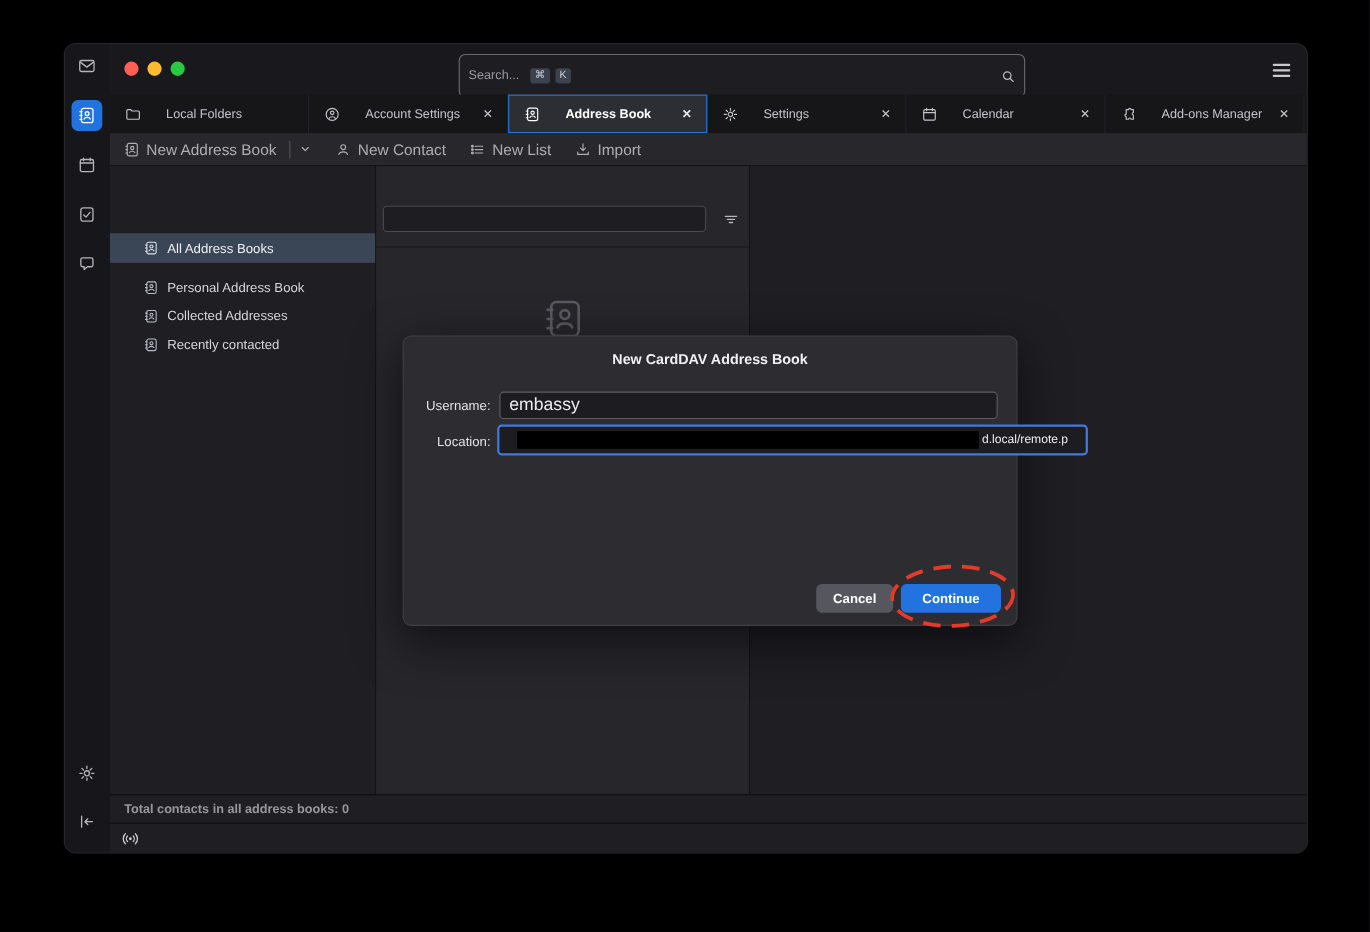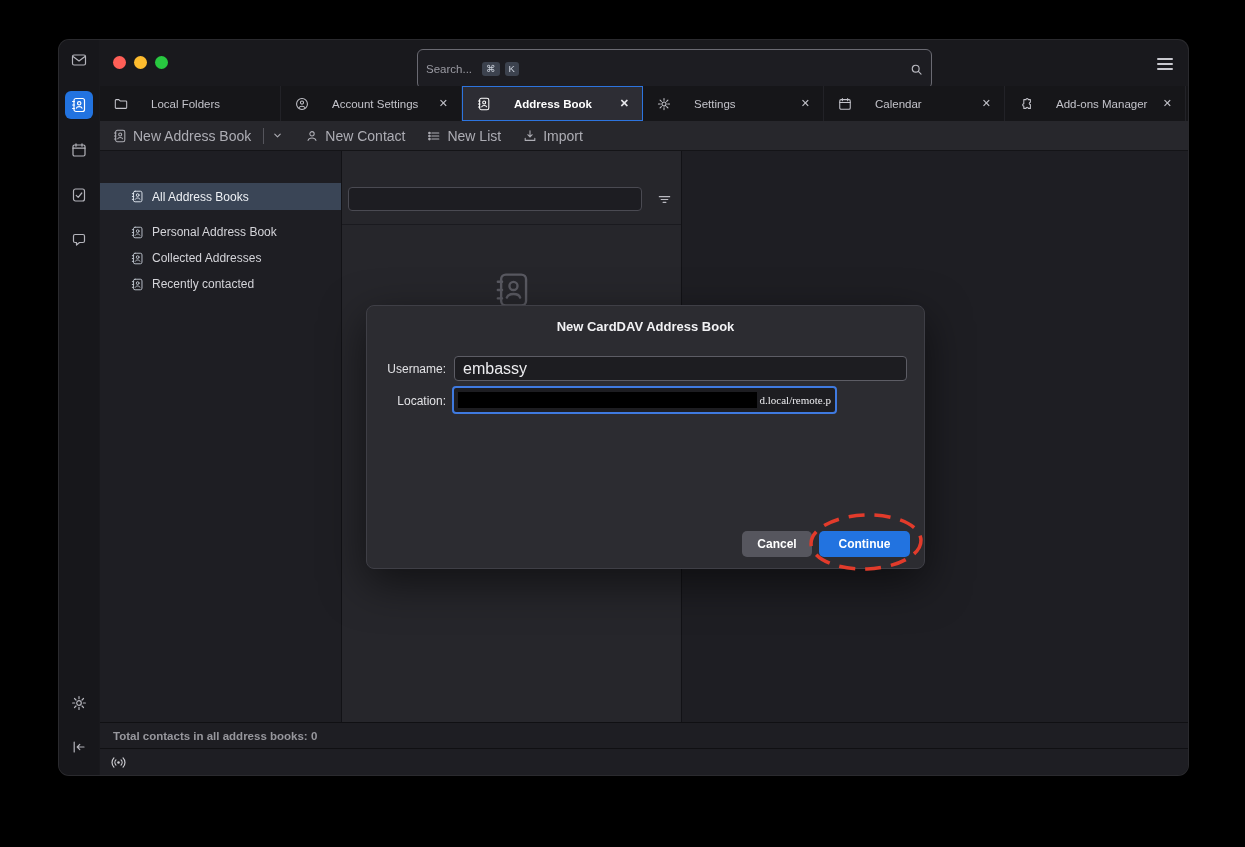--- a/index.html
+++ b/index.html
@@ -83,21 +83,21 @@
   .main { position:absolute; left:41px; top:111px; width:1088px; height:571px; }
 
   .books-pane {
     position:absolute; left:0; top:0; width:242px; height:100%;
     background:#1e1e23; border-right:1px solid #121216; padding-top:32px;
   }
   .book-row {
     height:27px; display:flex; align-items:center; gap:8px; padding-left:31px;
     color:#d4d4d9; font-size:12px;
   }
-  .book-row.selected { background:#3a4556; color:#eef1f5; }
+  .book-row.selected { background:#3a4556; color:#eef1f5;margin-top:29px; }
   .book-row.child { height:26px; }
   .books-gap { height:9px; }
   .book-icon { color:#b9bfc9; }
   .book-row.selected .book-icon { color:#dbe2ea; }
 
   .middle-pane {
     position:absolute; left:242px; top:0; width:340px; height:100%;
     background:#26262b; border-right:1px solid #121216;
   }
   .middle-header { position:absolute; left:0; top:0; width:100%; height:74px; border-bottom:1px solid #1a1a1f; }
@@ -135,23 +135,23 @@
   }
   .field-label { position:absolute; left:0; width:79px; text-align:right; color:#e2e2e5; font-size:12px; }
   .lbl-username { top:56px; }
   .lbl-location { top:88px; }
   .input-username {
     position:absolute; left:87px; top:50px; width:453px; height:25px;
     background:#1d1d21; border:1px solid #5d5d65; border-radius:4px;
     color:#ececef; font-size:16px; padding:0 8px; font-family:inherit;
   }
   .input-location {
-    position:absolute; left:85px; top:80px; width:385px; height:28px;
+    position:absolute; left:85px; top:80px; width:537px; height:28px;
     background:#1d1d21; border:2px solid #3f7ae0; border-radius:4px;
-    display:flex; align-items:center; padding:0 4px; gap:3px;font-family:Liberation Serif, serif;
+    display:flex; align-items:center; padding:0 16px; gap:3px;
   }
   .redaction { flex:1; height:16px; background:#000; }
   .loc-tail { color:#ececef; font-size:11px; white-space:nowrap; }
 
   .btn {
     position:absolute; top:225px; height:26px; border-radius:5px; border:none;
     color:#fff; font-size:12px; font-weight:bold; font-family:inherit;
     display:flex; align-items:center; justify-content:center;
   }
   .btn-cancel { left:375px; width:70px; background:#56565e; }

